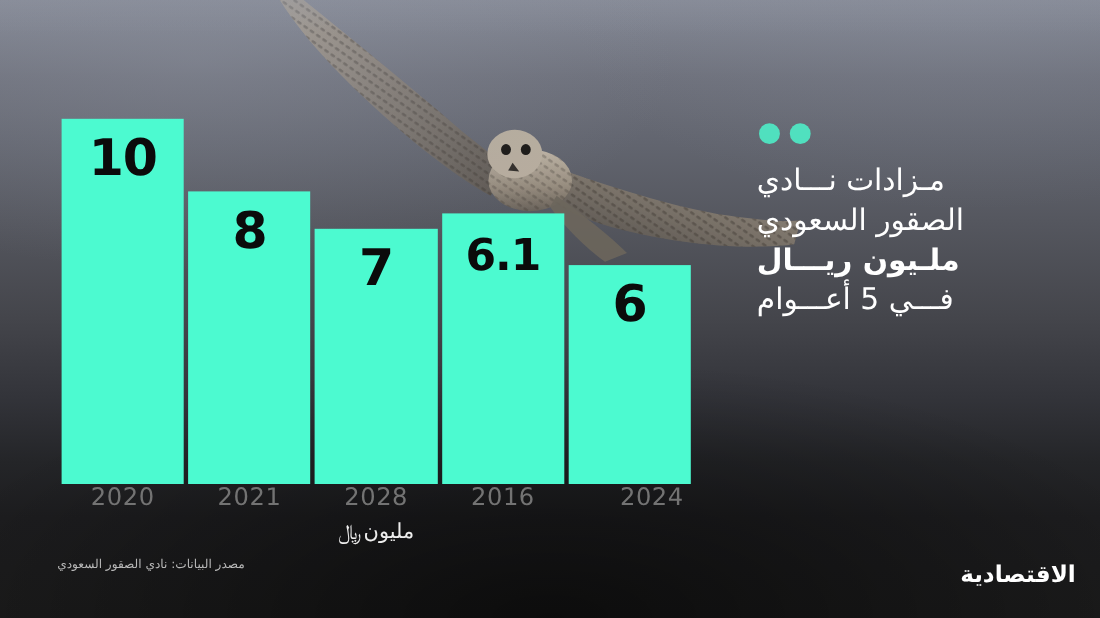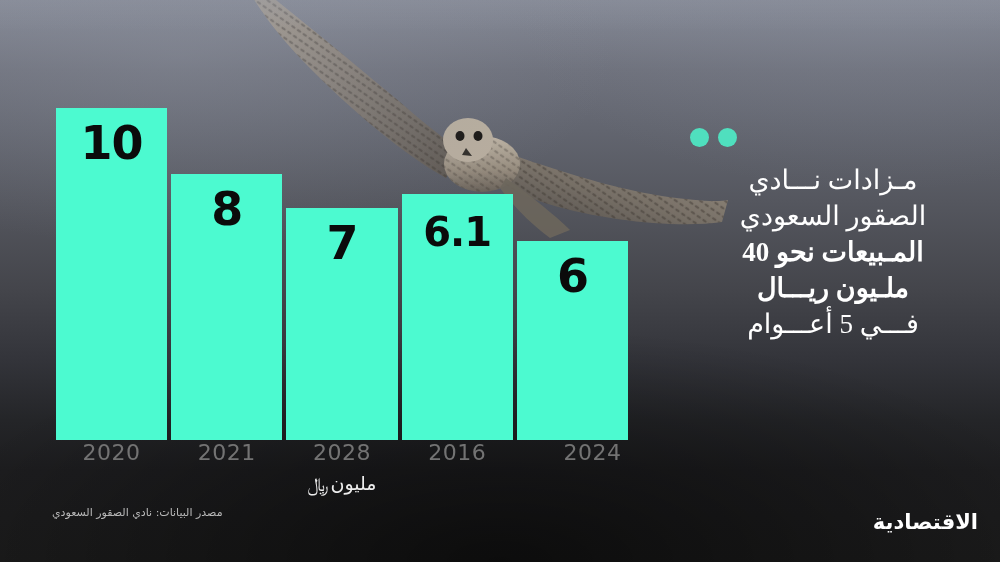--- a/index.html
+++ b/index.html
@@ -126,26 +126,25 @@
     display: inline-block;
     font-size: 19px;
     margin-right: 2px;
     transform: translateY(1px);
   }
 
   
   .headline {
     position: absolute;
     right: 22px;
-    top: 128px;
+    top: 112px;
     width: 290px;
-    text-align: center;
+    text-align: left;
     direction: rtl;
     color: #ffffff;
-    font-family: Liberation Serif, serif;
   }
   .dots {
     display: flex;
     flex-direction: row;
     justify-content: flex-end;
     gap: 9px;
     margin-bottom: 16px;
     padding-left: 2px;
   }
   .dot {
@@ -278,21 +277,20 @@
     <span>مليون</span><span class="riyal">﷼</span>
   </div>
 
   <div class="headline">
     <div class="dots">
       <span class="dot"></span>
       <span class="dot"></span>
     </div>
     <div class="hl-line hl-light">مـزادات نـــادي</div>
     <div class="hl-line hl-light">الصقور السعودي</div>
-    <div class="hl-line hl-bold">المـبيعات نحو 40</div>
     <div class="hl-line hl-bold">ملـيون ريـــال</div>
     <div class="hl-line hl-reg">فـــي 5 أعـــوام</div>
   </div>
 
   <div class="source">مصدر البيانات: نادي الصقور السعودي</div>
   <div class="brand">الاقتصادية</div>
 
 </div>
 
 </body></html>

